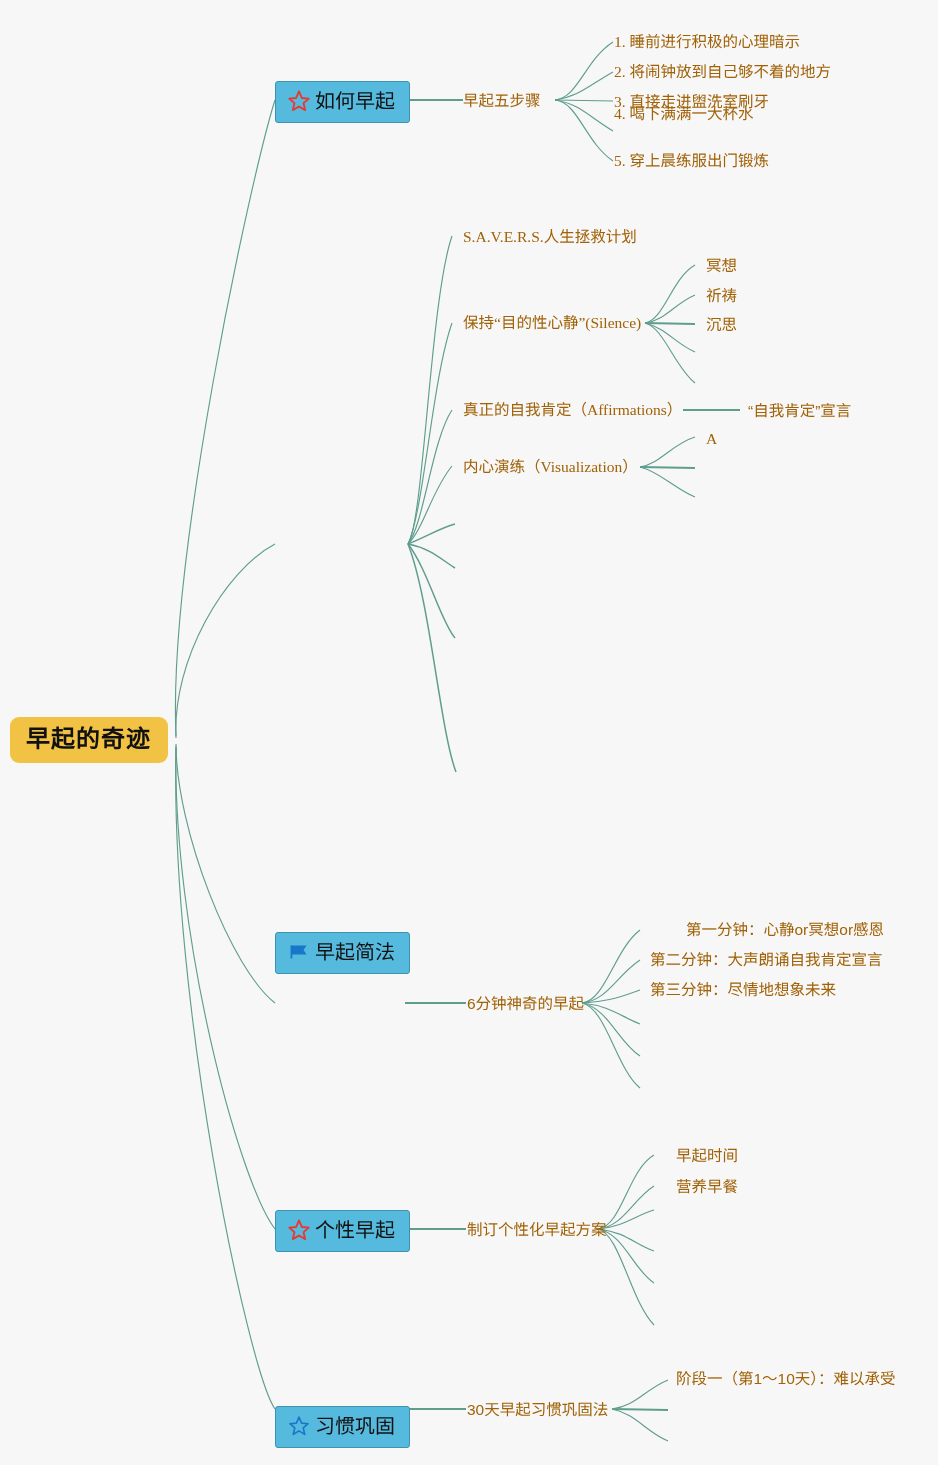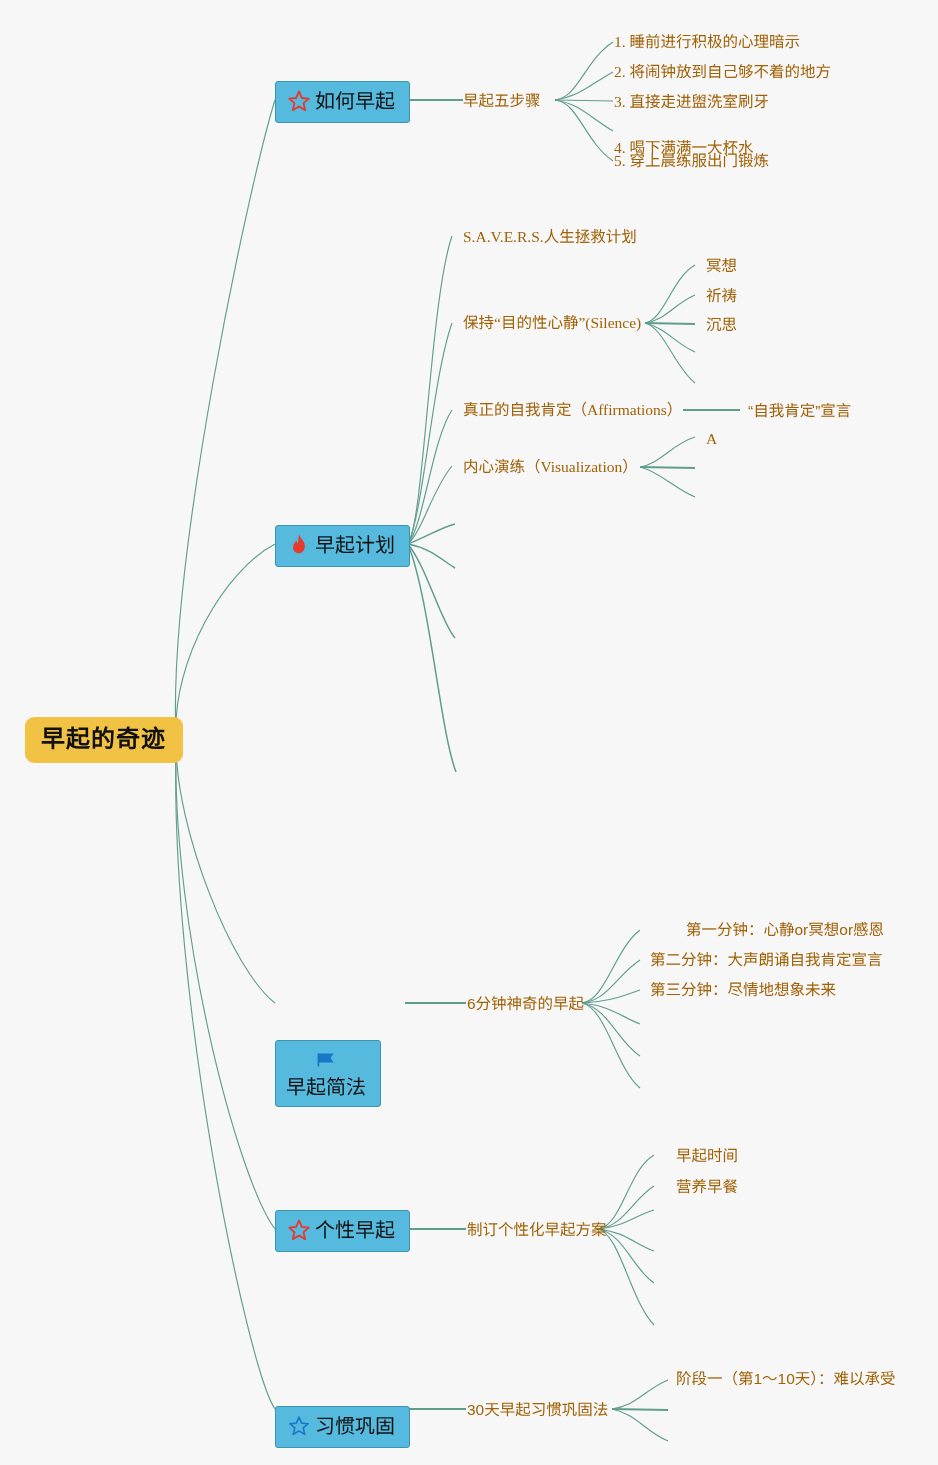--- a/index.html
+++ b/index.html
@@ -160,66 +160,56 @@
     <path d="M598,1229 C 624,1234 632,1268 654,1283" stroke="#5f9e8d"></path>
     <path d="M598,1229 C 620,1234 630,1300 654,1325" stroke="#5f9e8d"></path>
 
     <path class="thick" d="M405,1409 L 466,1409" stroke="#5f9e8d"></path>
 
     <path d="M612,1409 C 636,1406 644,1390 668,1380" stroke="#5f9e8d"></path>
     <path class="thick" d="M612,1409 L 668,1410" stroke="#5f9e8d"></path>
     <path d="M612,1409 C 636,1414 646,1432 668,1441" stroke="#5f9e8d"></path>
   </svg>
 
-  <div class="node root-node" style="left:25px; top:717px;padding-left:16px;">
+  <div class="node root-node" style="left:10px; top:717px;padding-left:16px;">
     <span>早起的奇迹</span>
   </div>
 
   <div class="node branch-node" style="left:275px; top:81px;">
     <span class="bicon">
       <svg viewBox="0 0 24 24" width="26" height="26">
         <path d="M12 3.2 L14.6 9.2 L21 9.8 L16.2 14 L17.7 20.4 L12 17 L6.3 20.4 L7.8 14 L3 9.8 L9.4 9.2 Z" fill="none" stroke="#e8392e" stroke-width="1.7" stroke-linejoin="round"></path>
       </svg>
     </span>
     <span class="blabel">如何早起</span>
   </div>
 
   <div class="leaf" style="left:463px; top:92px;">早起五步骤</div>
 
   <div class="leaf" style="left:614px; top:33px;">1. 睡前进行积极的心理暗示</div>
   <div class="leaf" style="left:614px; top:63px;">2. 将闹钟放到自己够不着的地方</div>
   <div class="leaf" style="left:614px; top:93px;">3. 直接走进盥洗室刷牙</div>
-  <div class="leaf" style="left:614px; top:139px;">4. 喝下满满一大杯水</div>
+  <div class="leaf" style="left:614px; top:105px;">4. 喝下满满一大杯水</div>
   <div class="leaf" style="left:614px; top:152px;">5. 穿上晨练服出门锻炼</div>
 
-  <div class="node branch-node" style="left:275px; top:525px;">
-    <span class="bicon">
-      <svg viewBox="0 0 24 24" width="26" height="26">
-        <path d="M12.4 2.4 C 13.2 6.4 16.4 7.6 17.2 11.2 C 18.1 15.1 15.6 19.6 11.9 19.6
-                 C 8.4 19.6 6 16.6 6.6 13.1 C 7 10.7 8.7 9.6 9.4 7.6
-                 C 9.8 9.2 10.8 9.8 11 11.2 C 11.7 9 10.9 5.4 12.4 2.4 Z" fill="#e8392e"></path>
-      </svg>
-    </span>
-    <span class="blabel">早起计划</span>
-  </div>
 
   <div class="leaf" style="left:463px; top:228px;">S.A.V.E.R.S.人生拯救计划</div>
 
   <div class="leaf" style="left:463px; top:314px;">保持“目的性心静”(Silence)</div>
   <div class="leaf sans" style="left:706px; top:257px;">冥想</div>
   <div class="leaf sans" style="left:706px; top:287px;">祈祷</div>
   <div class="leaf sans" style="left:706px; top:316px;">沉思</div>
 
   <div class="leaf" style="left:463px; top:401px;">真正的自我肯定（Affirmations）</div>
   <div class="leaf sans" style="left:748px; top:402px;">“自我肯定”宣言</div>
 
   <div class="leaf" style="left:463px; top:458px;">内心演练（Visualization）</div>
   <div class="leaf" style="left:706px; top:430px;">A</div>
 
-  <div class="node branch-node" style="left:275px; top:1040px;flex-direction:column;">
+  <div class="node branch-node" style="left:275px; top:932px;">
     <span class="bicon">
       <svg viewBox="0 0 24 24" width="26" height="26">
         <path d="M5 6 L19 6 L16.2 10.2 L19 14.4 L5 14.4 Z" fill="#1878c8"></path>
         <rect x="4.2" y="6" width="1.6" height="12" fill="#1878c8"></rect>
       </svg>
     </span>
     <span class="blabel">早起简法</span>
   </div>
 
   <div class="leaf sans" style="left:467px; top:995px;">6分钟神奇的早起</div>

